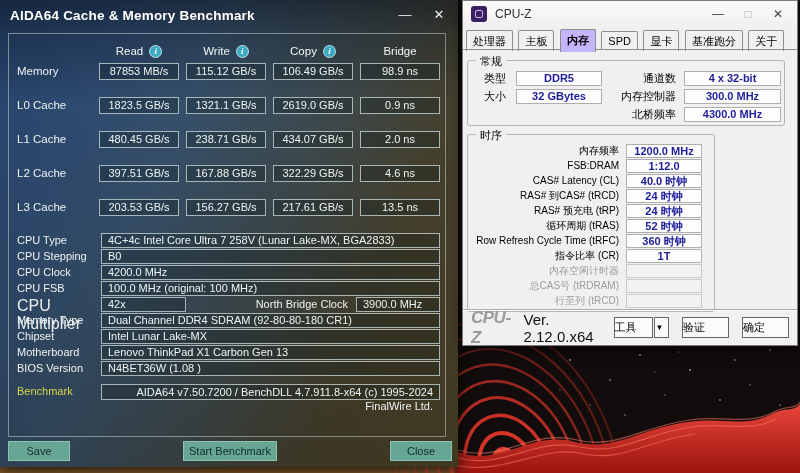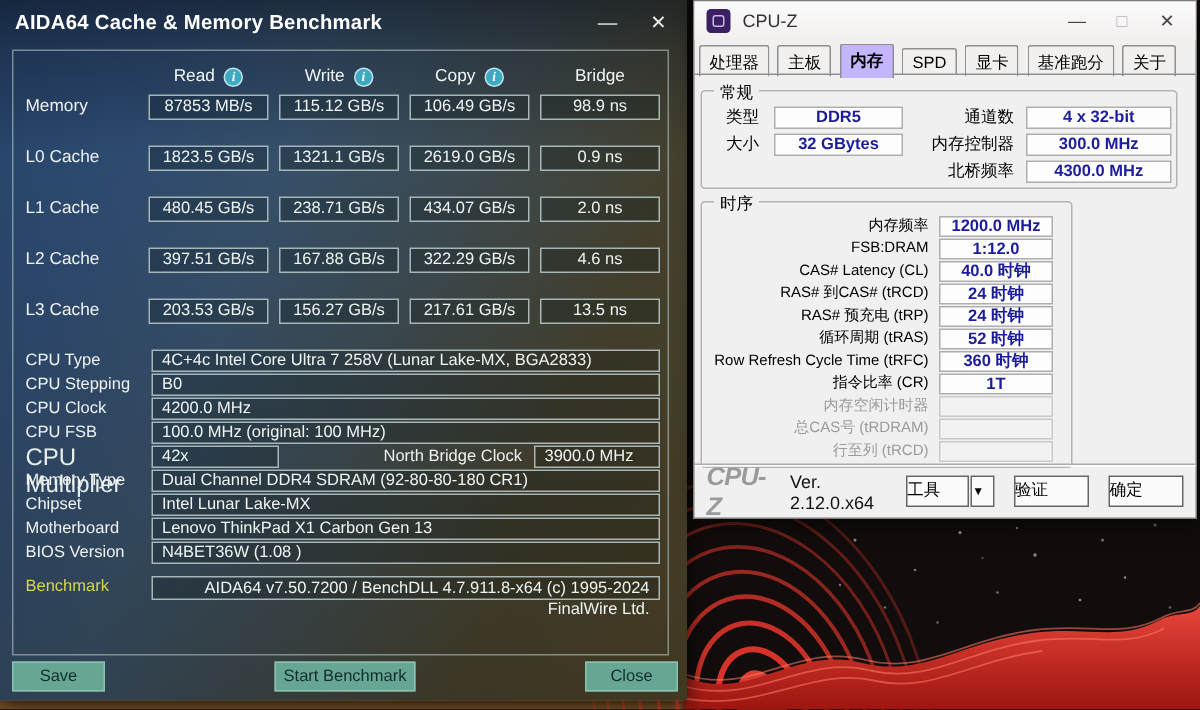--- a/index.html
+++ b/index.html
@@ -89,21 +89,21 @@
   .trow { display:grid; grid-template-columns:1fr 76px; height:14px; margin-bottom:1px; }
   .trow .tlabel { font-size:10px; line-height:14px; text-align:right; padding-right:7px; white-space:nowrap; }
   .trow .field { height:14px; line-height:12px; }
   .trow.grayed .tlabel { color:#9b9b9b; }
   .trow.grayed .field { background:#f2f2f2; border-color:#cacaca; }
 
   .cpuz-footer { position:absolute; left:0; right:0; bottom:0; height:36px;
                  border-top:1px solid #ababab; box-shadow:inset 0 1px 0 #fff;
                  display:flex; align-items:center; padding:0 8px 0 8px; }
   .cpuz-logo { font:italic bold 17px "Liberation Sans",sans-serif; color:#9a9a9a; letter-spacing:-.5px; }
-  .cpuz-ver { margin-left:8px; font-size:12px; color:#111; }
+  .cpuz-ver { margin-left:8px; font-size:15px; color:#111; }
   .fbtn { height:21px; background:#fbfbfb; border:1px solid #666; font-size:11px;
           text-align:left; line-height:19px; cursor:pointer; }
   .b-tools { margin-left:auto; width:44px; }
   .b-drop { width:16px; font-size:8px; margin-left:1px; }
   .b-validate { width:52px; margin-left:13px; }
   .b-ok { width:52px; margin-left:13px; }
 </style>
 </head>
 <body>
 

